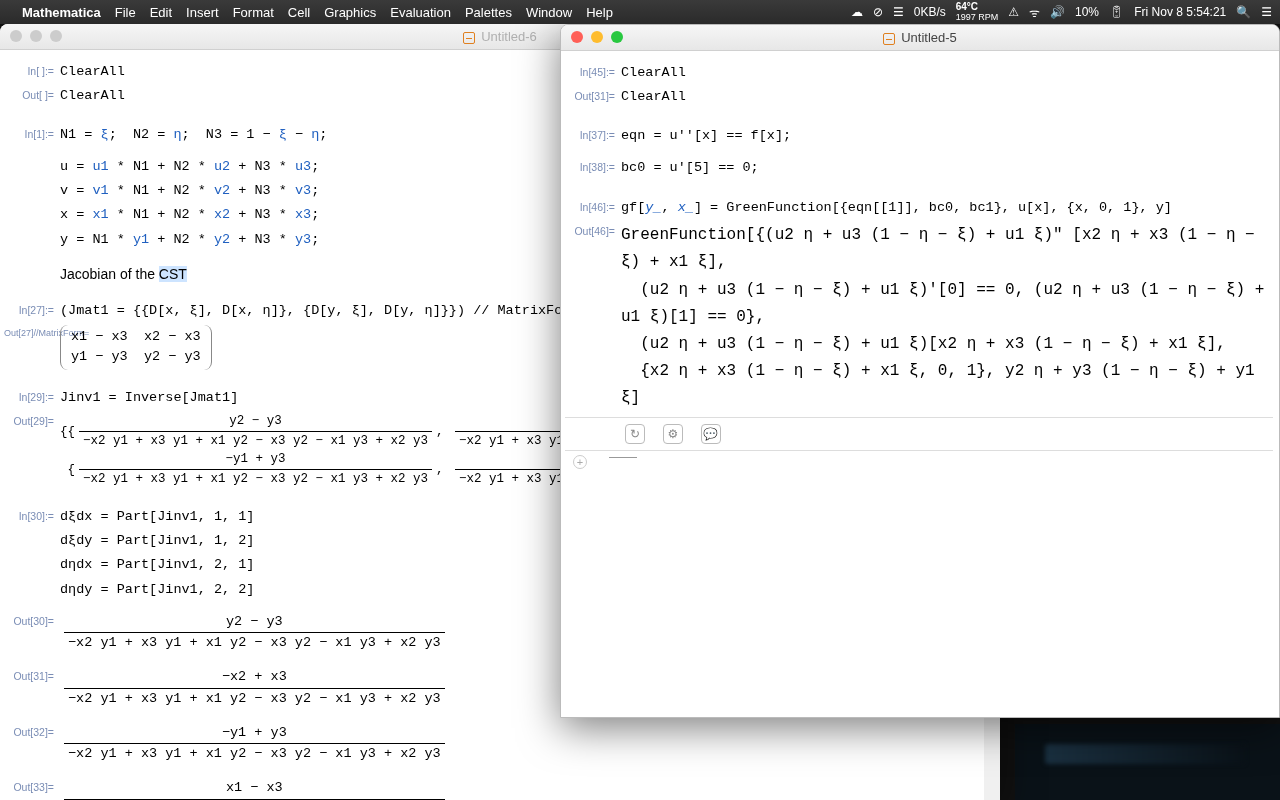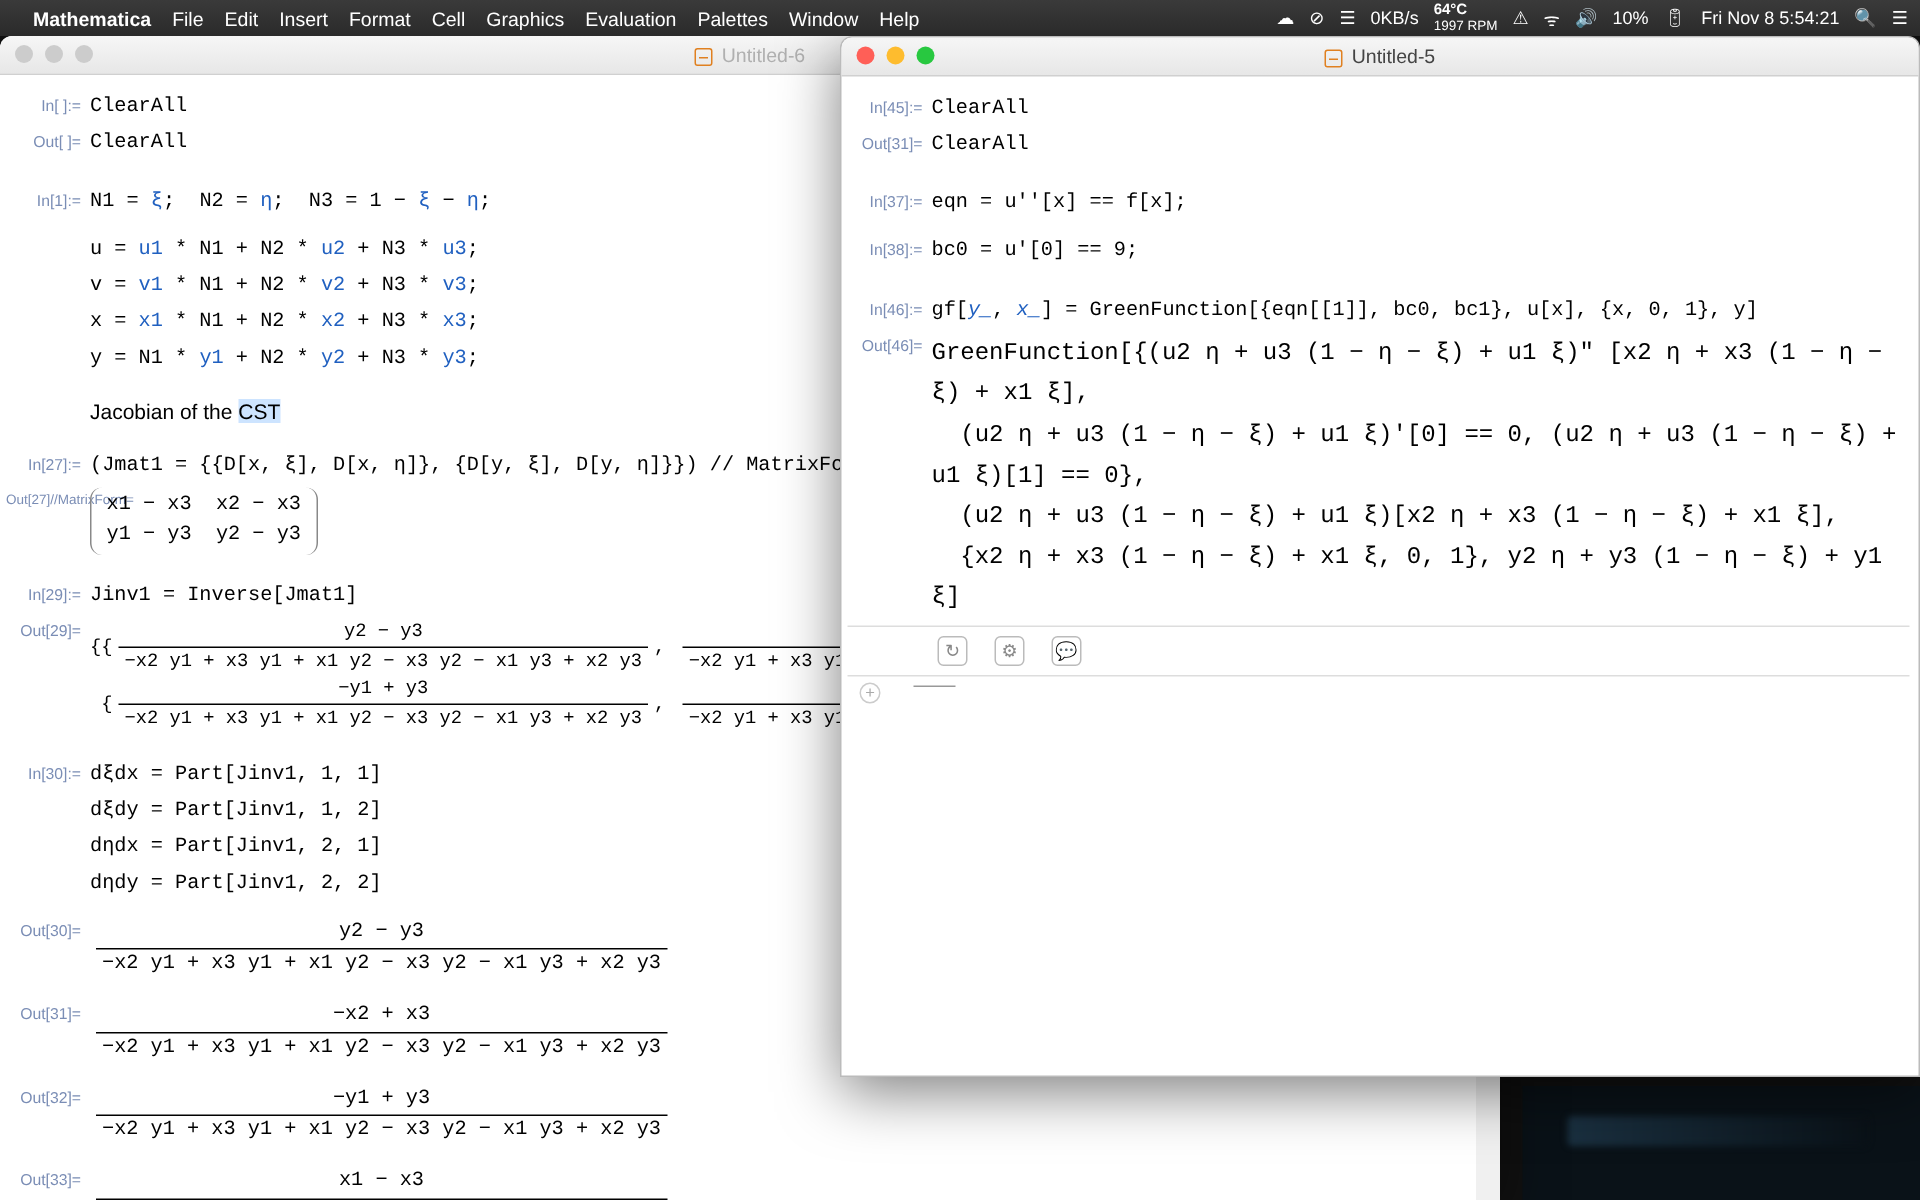--- a/index.html
+++ b/index.html
@@ -330,21 +330,21 @@
 
       <div style="height:14px"></div>
       <div class="cell">
           <div class="lbl">In[37]:=</div>
         <div class="content">eqn = u''[x] == f[x];</div>
         </div>
 
       <div style="height:8px"></div>
       <div class="cell">
           <div class="lbl">In[38]:=</div>
-        <div class="content">bc0 = u'[0] == 9;</div>
+        <div class="content">bc0 = u'[5] == 0;</div>
         </div>
 
       <div style="height:8px"></div>
 
       <div style="height:8px"></div>
       <div class="cell">
           <div class="lbl">In[46]:=</div>
         <div class="content">gf[<span class="blue ital">y_</span>, <span class="blue ital">x_</span>] = GreenFunction[{eqn[[1]], bc0, bc1}, u[x], {x, 0, 1}, y]</div>
         </div>
 

